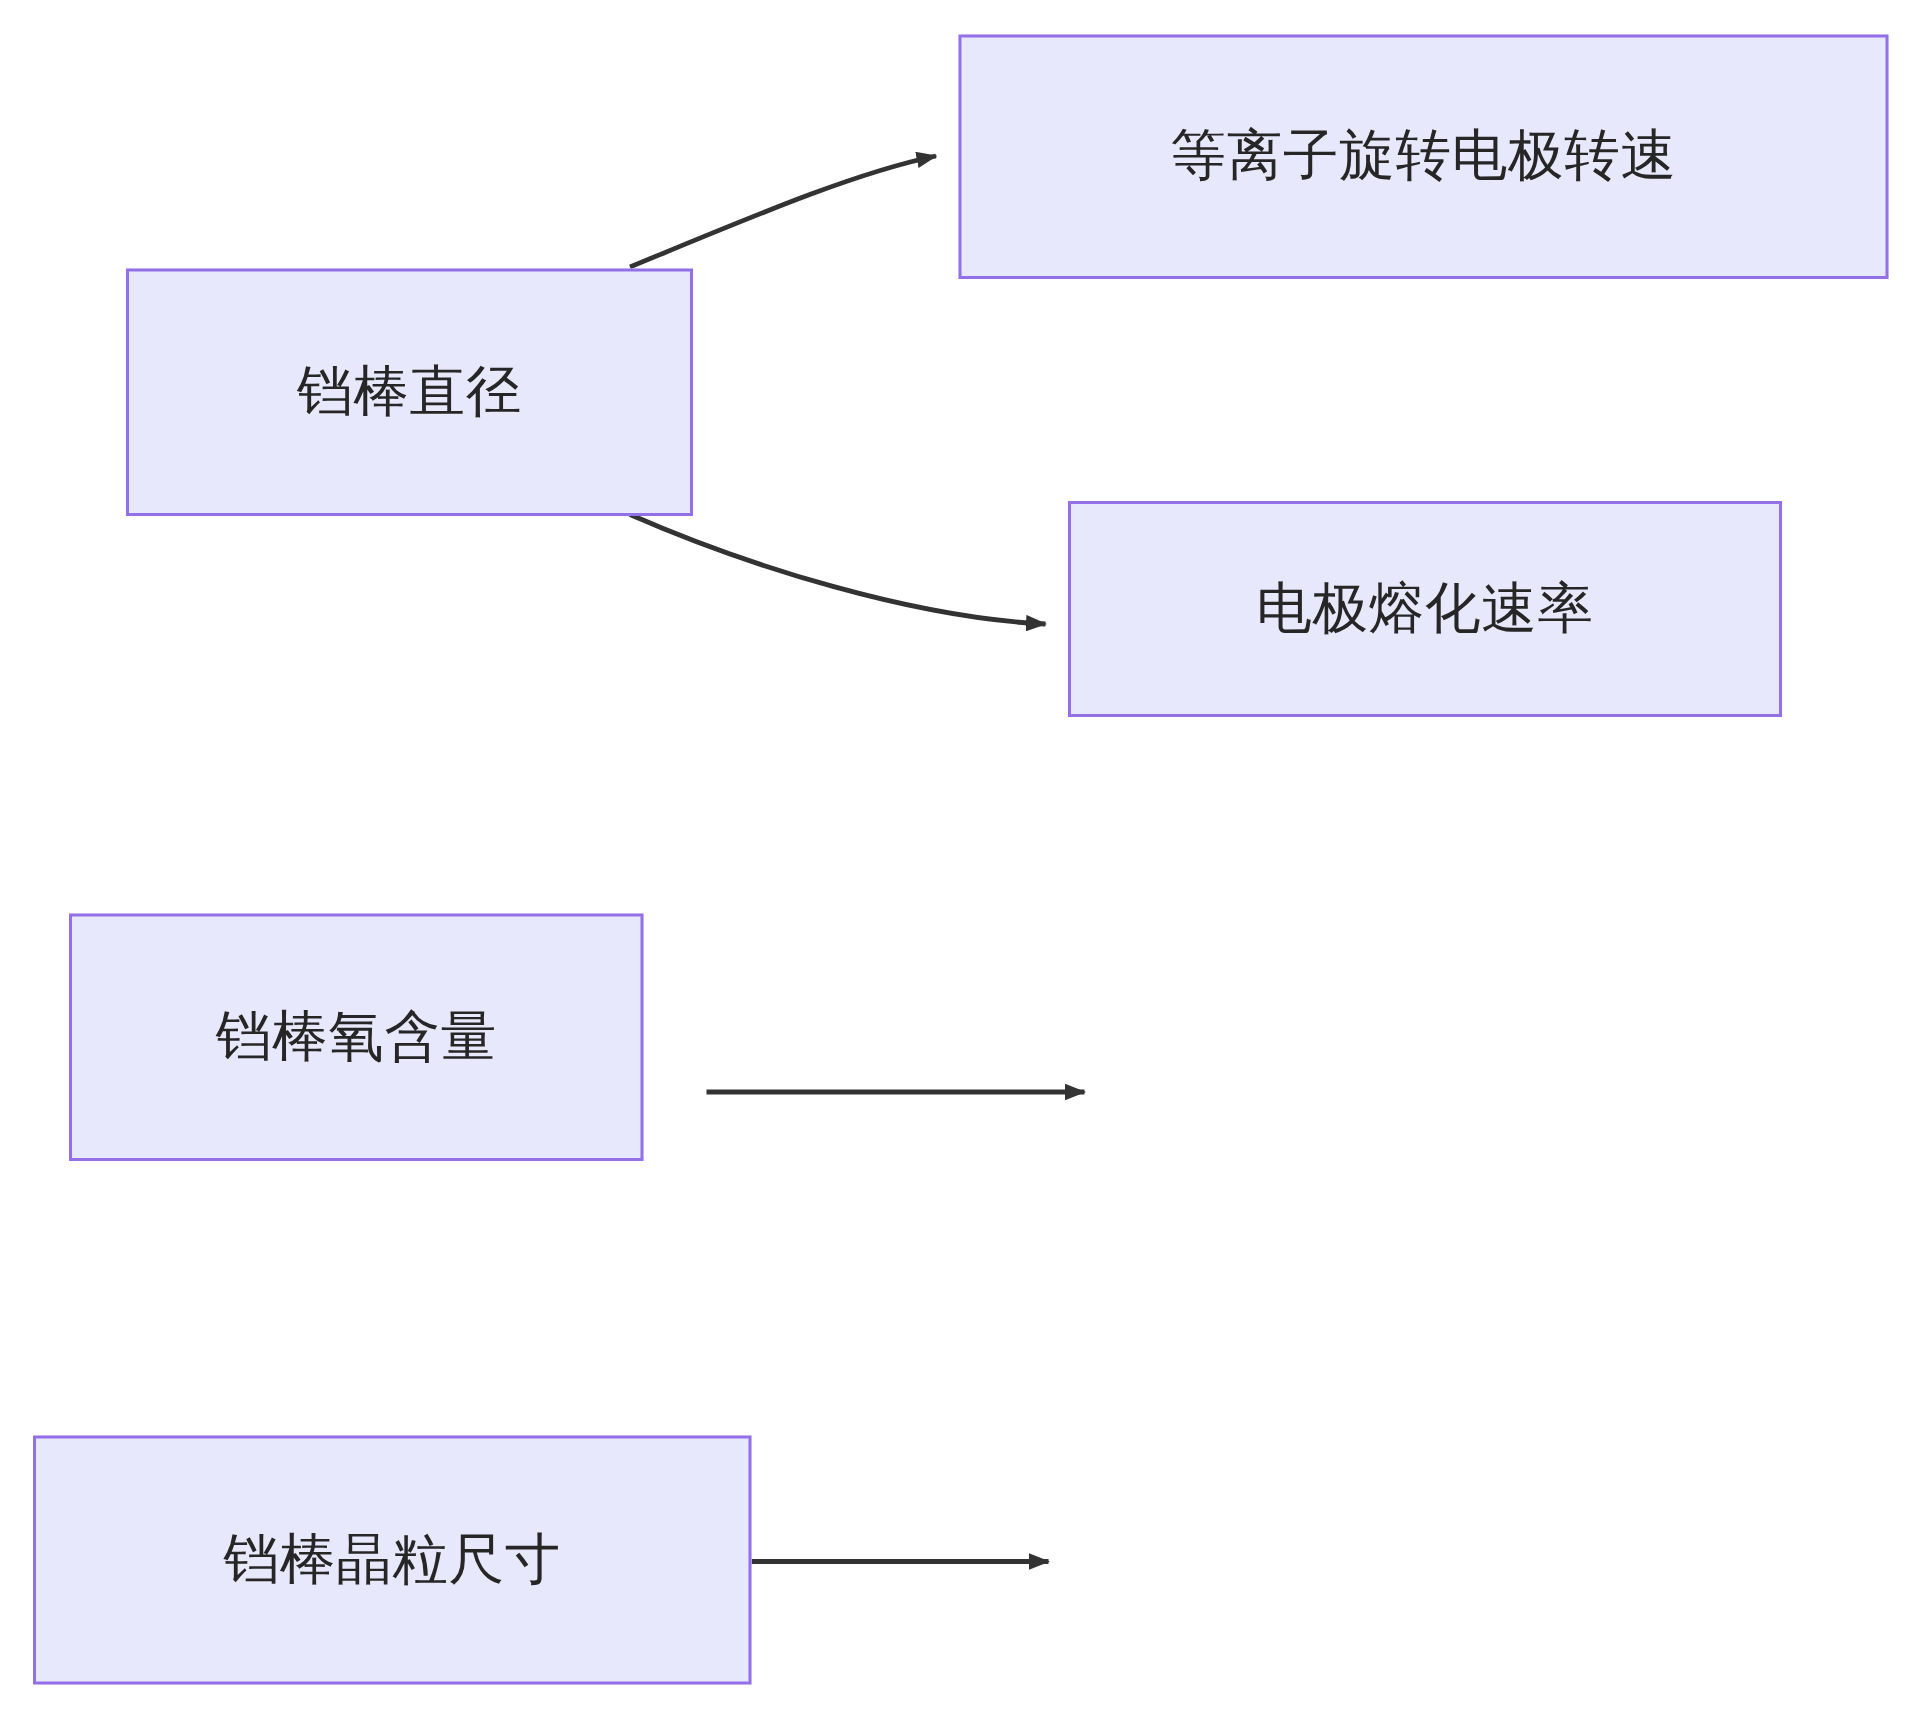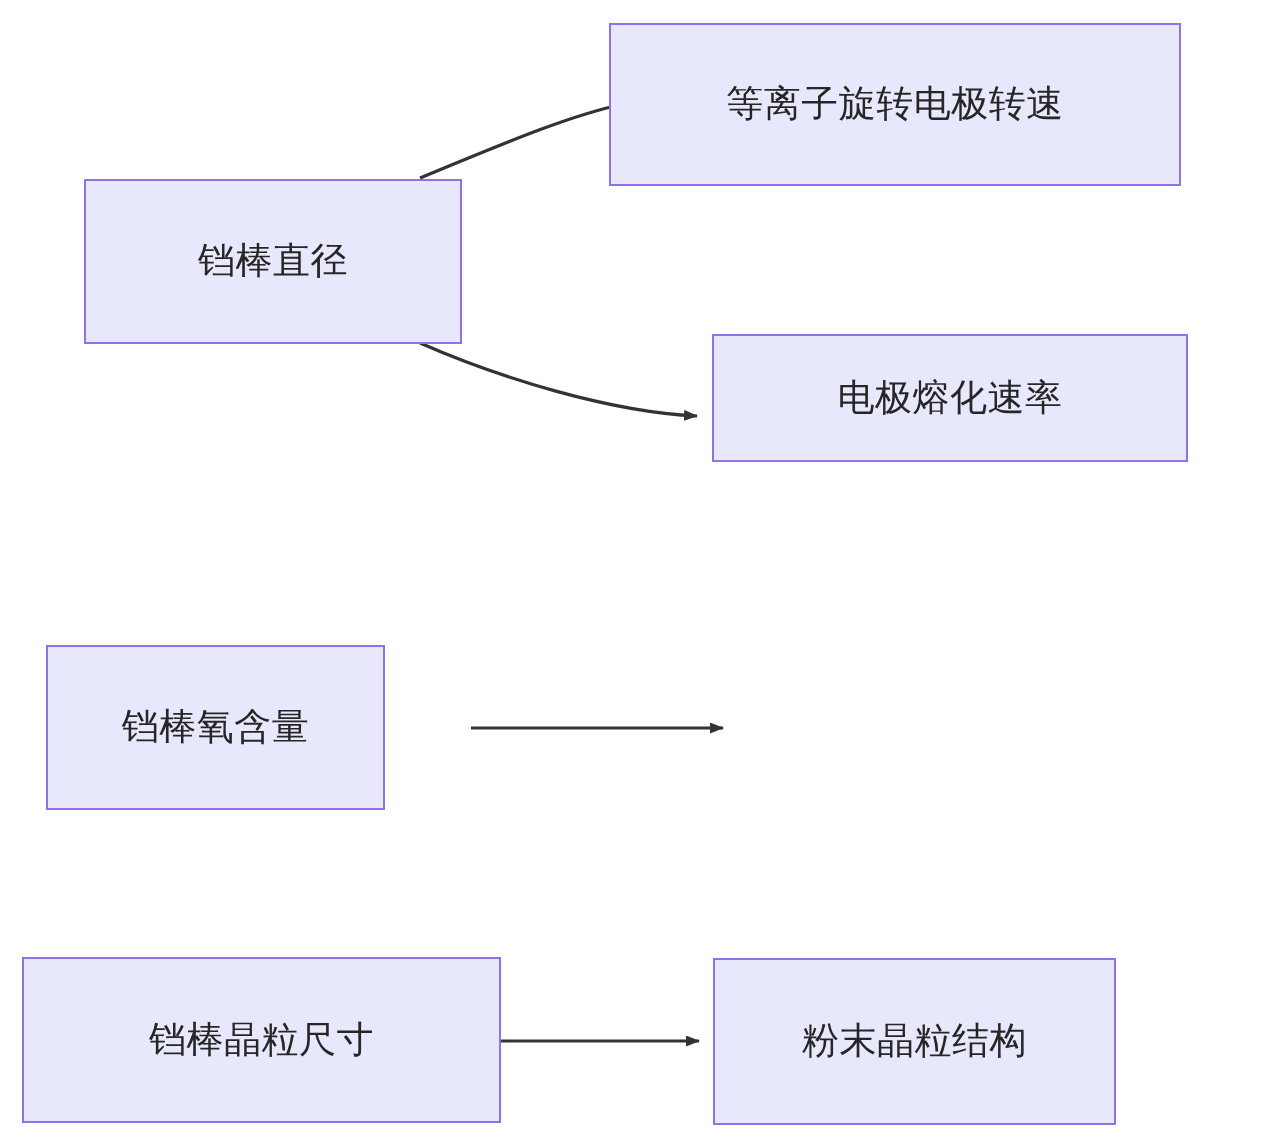--- a/index.html
+++ b/index.html
@@ -41,23 +41,23 @@
     font-family: "DejaVu Sans", "Liberation Sans", sans-serif;
     font-size: 37px;
     line-height: 1.2;
     color: #262626;
     font-weight: 400;
     white-space: nowrap;
     letter-spacing: 0.5px;
   }
   
   #node-ti-rod-diameter      { left: 68px;  top: 179px;  width: 378px; height: 165px; margin-left: 16px; }
-  #node-plasma-electrode-speed { left: 609px; top: 23px;  width: 572px; height: 163px; }
-  #node-electrode-melt-rate  { left: 712px; top: 334px;  width: 476px; height: 128px; }
-  #node-ti-rod-oxygen        { left: 46px;  top: 645px;  width: 339px; height: 165px; }
+  #node-plasma-electrode-speed { left: 639px; top: 23px;  width: 620px; height: 163px; }
+  #node-electrode-melt-rate  { left: 712px; top: 334px;  width: 476px; height: 144px; }
+  #node-ti-rod-oxygen        { left: 46px;  top: 609px;  width: 383px; height: 165px; }
   #node-powder-oxygen-gain   { left: 737px; top: 646px;  width: 424px; height: 165px; }
   #node-ti-rod-grain-size    { left: 22px;  top: 957px;  width: 479px; height: 166px; }
   #node-powder-grain-struct  { left: 713px; top: 958px;  width: 403px; height: 167px; }
 </style>
 </head>
 <body>
 
 <div id="diagram-canvas">
 
   <svg id="edge-layer" width="1278" height="1146" viewBox="0 0 1278 1146" xmlns="http://www.w3.org/2000/svg">
@@ -93,17 +93,14 @@
 
   <div class="node" id="node-ti-rod-oxygen">
     <span class="node-label">铛棒氧含量</span>
   </div>
 
 
   <div class="node" id="node-ti-rod-grain-size">
     <span class="node-label">铛棒晶粒尺寸</span>
   </div>
 
-  <div class="node" id="node-powder-grain-struct">
-    <span class="node-label">粉末晶粒结构</span>
-  </div>
 
 </div>
 
 </body></html>

